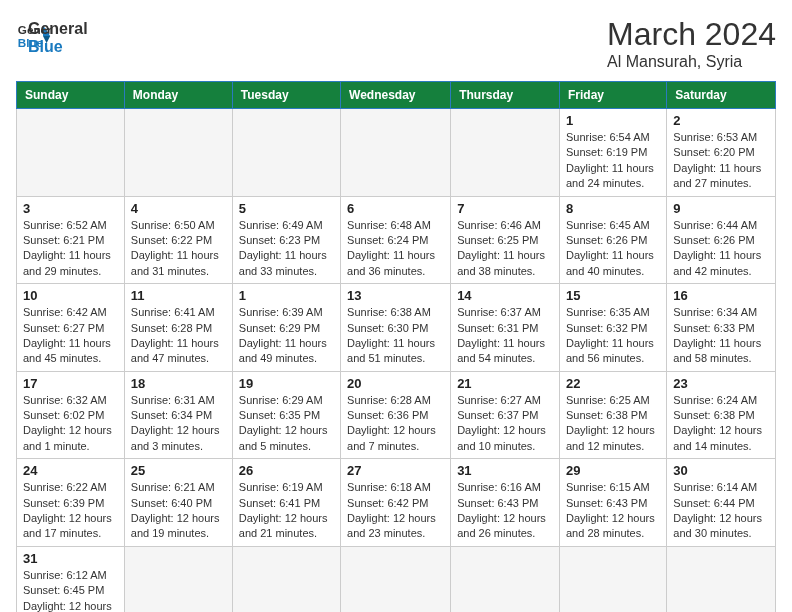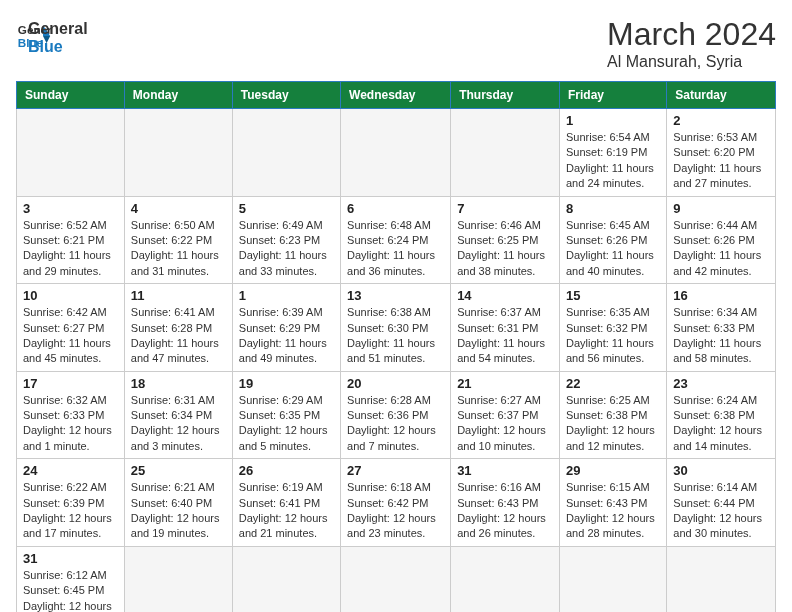--- a/index.html
+++ b/index.html
@@ -217,21 +217,21 @@
           <div class="day-number">16</div>
           <div class="day-info">Sunrise: 6:34 AM
 Sunset: 6:33 PM
 Daylight: 11 hours and 58 minutes.</div>
         </td>
       </tr>
       <tr>
         <td>
           <div class="day-number">17</div>
           <div class="day-info">Sunrise: 6:32 AM
-Sunset: 6:33 PM
+Sunset: 6:02 PM
 Daylight: 12 hours and 1 minute.</div>
         </td>
         <td>
           <div class="day-number">18</div>
           <div class="day-info">Sunrise: 6:31 AM
 Sunset: 6:34 PM
 Daylight: 12 hours and 3 minutes.</div>
         </td>
         <td>
           <div class="day-number">19</div>

